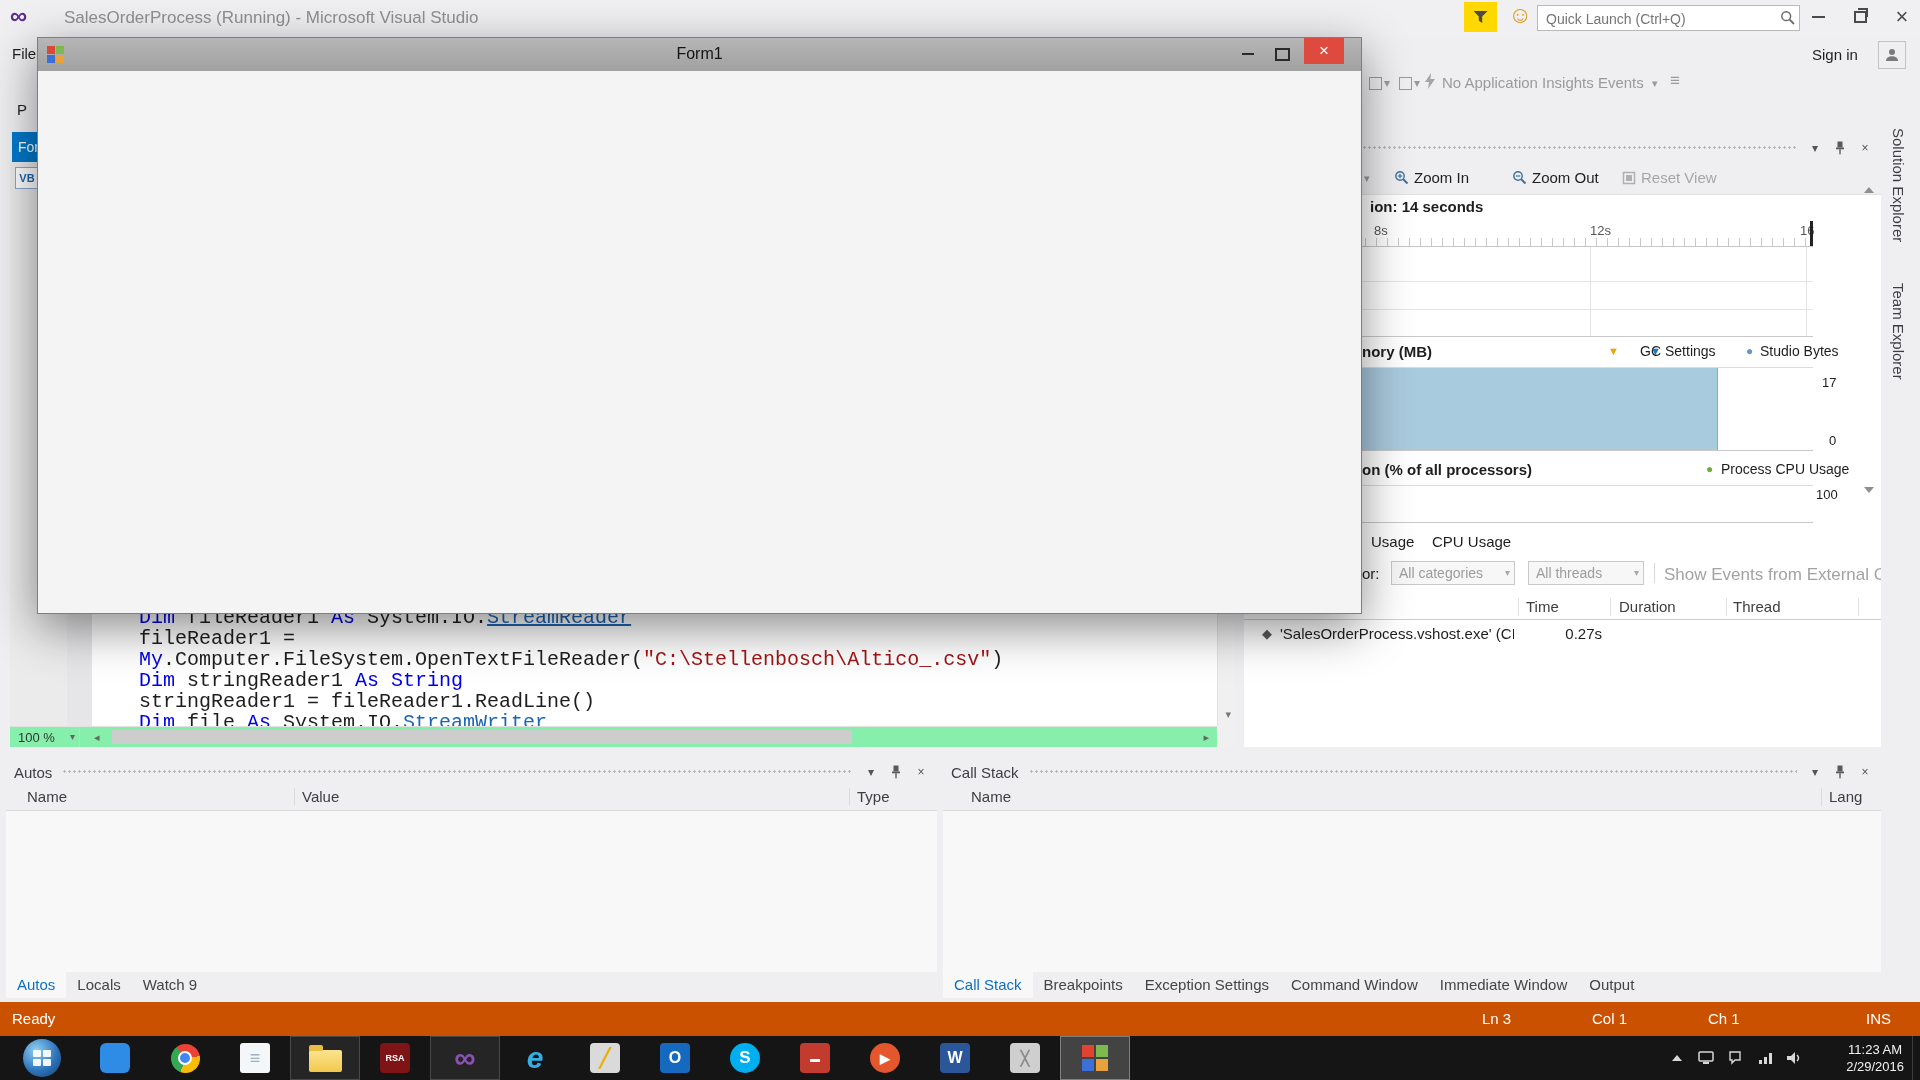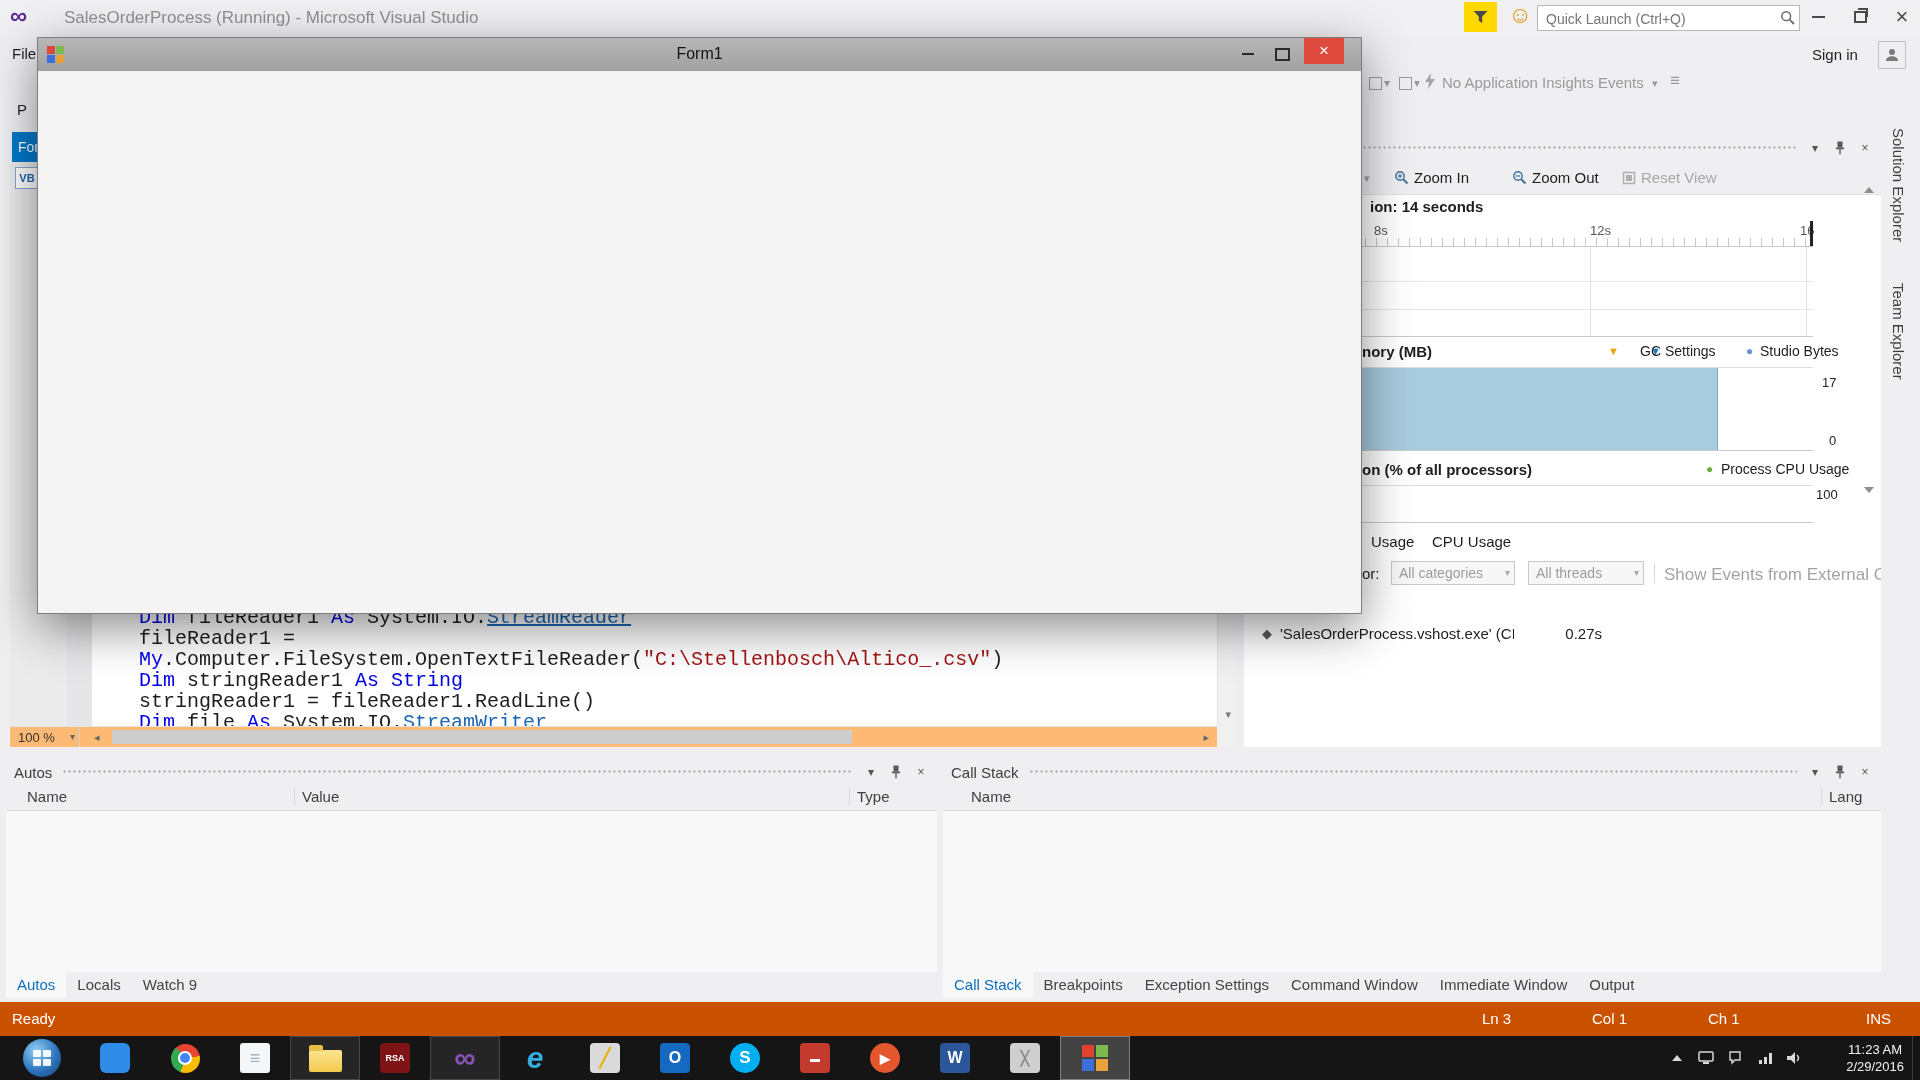--- a/index.html
+++ b/index.html
@@ -40,21 +40,21 @@
   
   #editor{position:absolute;left:10px;top:163px;width:1224px;height:584px;background:#FFF;overflow:hidden;z-index:1}
   #ed-marginA{position:absolute;left:0;top:0;width:57px;height:563px;background:#EBEBEB}
   #ed-gutter{position:absolute;left:57px;top:0;width:25px;height:563px;background:#E6E6E8}
   #code-block{position:absolute;left:129px;top:444px;font-family:Liberation Mono, monospace;font-size:20px;line-height:21px;white-space:pre}
   .code-line{height:21px}
   .t-k{color:#0000E6}.t-p{color:#1E1E1E}.t-s{color:#A31515}
   .t-tu{color:#1B66B5;text-decoration:underline}
   #ed-vscroll{position:absolute;right:0;top:0;width:17px;height:563px;background:#F0F0F0;border-left:1px solid #E2E2E2;box-sizing:border-box}
   #ed-vs-down{position:absolute;right:3px;top:545px;color:#777;font-size:11px}
-  #ed-hscroll{position:absolute;left:0;bottom:0;width:1207px;height:21px;background:#fdba74;border-top:1px solid #E2E2E2;box-sizing:border-box}
+  #ed-hscroll{position:absolute;left:0;bottom:0;width:1207px;height:21px;background:#86efac;border-top:1px solid #E2E2E2;box-sizing:border-box}
   #ed-zoom{position:absolute;left:0;top:0;width:70px;height:20px;border-right:1px solid #CFCFCF;font-size:13px;color:#333;box-sizing:border-box}
   #ed-zoom .ztxt{position:absolute;left:8px;top:3px}
   #ed-zoom .caret{position:absolute;right:4px;top:4px;font-size:10px;color:#666}
   #ed-hl{position:absolute;left:84px;top:4px;color:#666;font-size:11px}
   #ed-thumb{position:absolute;left:102px;top:3px;width:740px;height:14px;background:#CDCDCD}
   #ed-hr{position:absolute;right:8px;top:4px;color:#666;font-size:11px}
   #ed-corner{position:absolute;right:0;bottom:0;width:17px;height:21px;background:#F0F0F0}
 
   
   #diag{position:absolute;left:1244px;top:135px;width:637px;height:612px;background:#FFF;z-index:1}
@@ -323,20 +323,29 @@
   <div class="dt-dd" id="dt-dd1">
     <span>All categories</span>
     <span class="dcaret">▾</span>
   </div>
   <div class="dt-dd" id="dt-dd2">
     <span>All threads</span>
     <span class="dcaret">▾</span>
   </div>
   <div id="dt-sep"></div>
   <span id="dt-ext">Show Events from External Code</span>
+  <div id="dt-thead">
+    <div class="th-sep" style="left:274px"></div>
+    <div class="th-sep" style="left:366px"></div>
+    <div class="th-sep" style="left:482px"></div>
+    <div class="th-sep" style="left:614px"></div>
+    <span id="th-time">Time</span>
+    <span id="th-dur">Duration</span>
+    <span id="th-thr">Thread</span>
+  </div>
   <div id="dt-row">
     <span id="row-dia">◆</span>
     <span id="row-name">'SalesOrderProcess.vshost.exe' (CLR...</span>
     <span id="row-time">0.27s</span>
   </div>
 </div>
 
 <div id="side-strip">
   <div class="vtab" id="vtab-se">Solution Explorer</div>
   <div class="vtab" id="vtab-te">Team Explorer</div>

